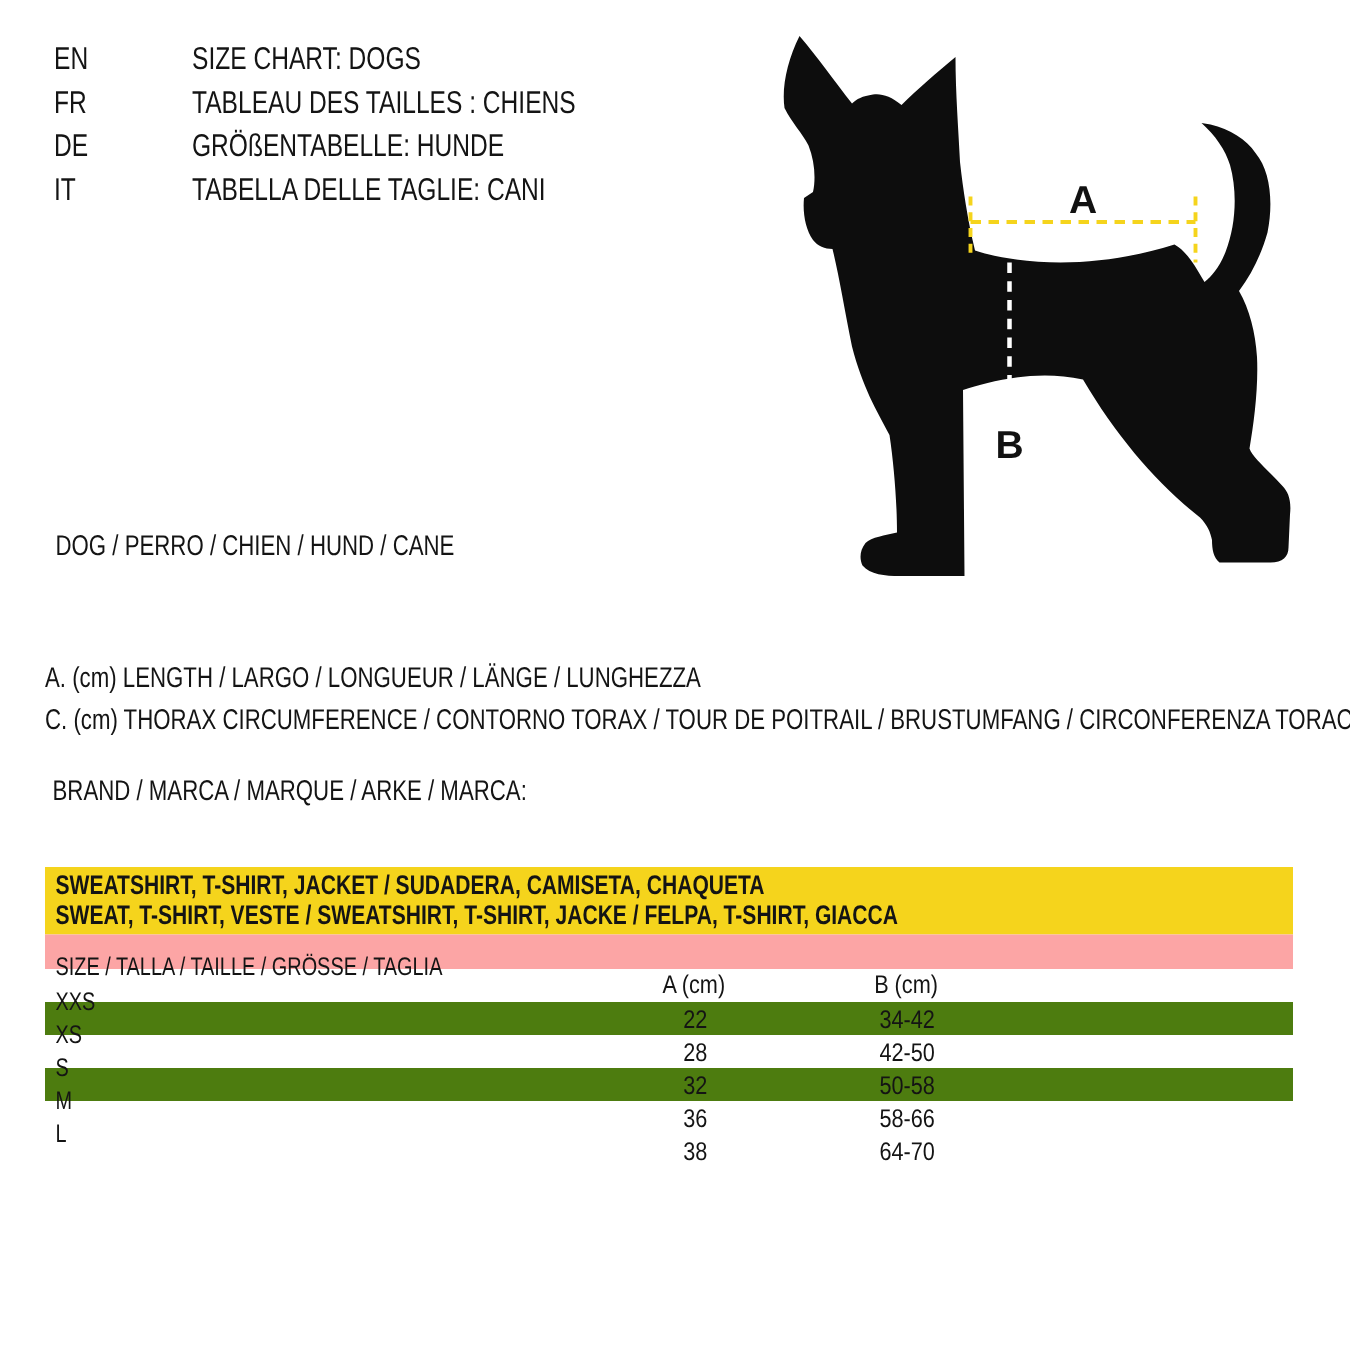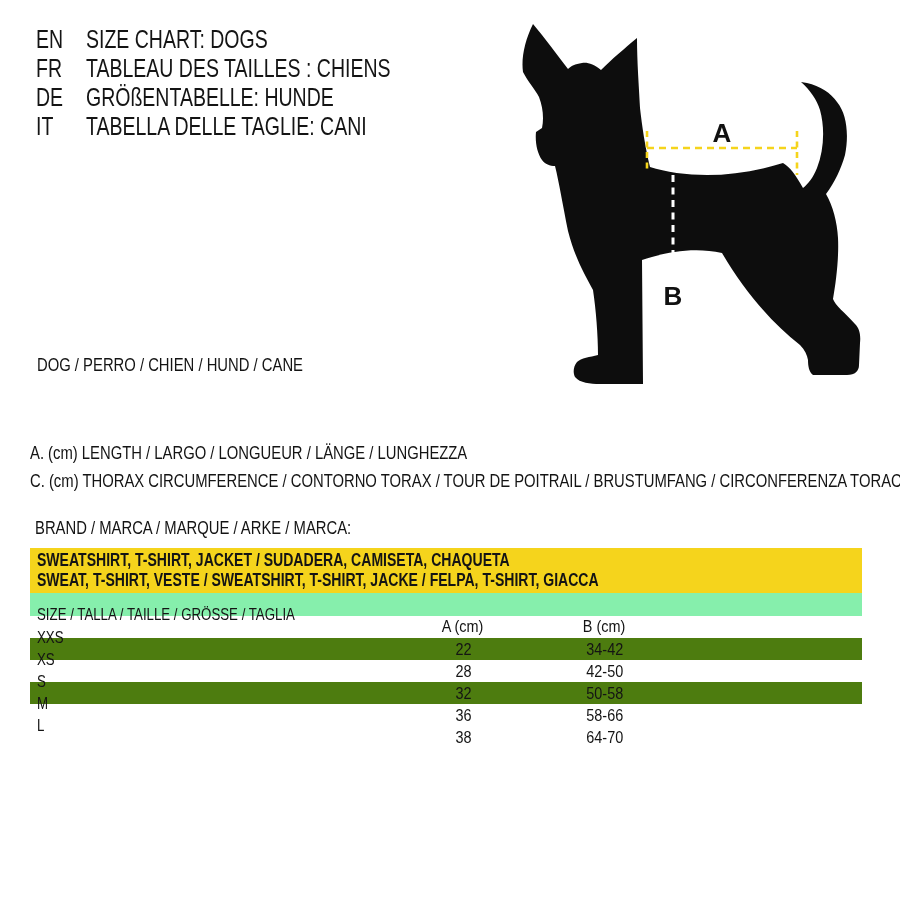--- a/index.html
+++ b/index.html
@@ -10,52 +10,52 @@
     color:#141414;
     position:relative;
     overflow:hidden;
     -webkit-font-smoothing:antialiased;
   }
   .cond{display:inline-block;transform:scaleX(0.78);transform-origin:0 50%;white-space:nowrap;}
   .cond-c{display:inline-block;transform:scaleX(0.85);transform-origin:50% 50%;white-space:nowrap;}
 
   
   .languages{position:absolute;left:36px;top:25px;}
-  .lang-row{display:flex;line-height:29px;font-size:25px;}
+  .lang-row{display:flex;line-height:29px;font-size:21px;gap:42px;}
   .lang-code{width:50px;flex:0 0 50px;}
 
   
   .dog-figure{position:absolute;left:495px;top:10px;width:390px;height:390px;}
 
   
   .animal-label{position:absolute;left:37px;top:354px;font-size:19px;}
 
   
   .measure-legend{position:absolute;left:30px;top:439px;}
   .measure-line{font-size:19px;line-height:28px;}
 
   
   .brand-label{position:absolute;left:35px;top:517px;font-size:19px;text-align:right;}
 
   
-  .size-table{position:absolute;left:30px;top:548px;width:832px;font-size:17px;}
+  .size-table{position:absolute;left:30px;top:578px;width:832px;font-size:17px;}
   .table-header-yellow{
     background:#F5D41C;
     padding:2px 0 3px 7px;
     font-weight:bold;
     line-height:20px;
   }
   .table-header-yellow div{font-size:18px;}
   .grid-row{
     display:grid;
     grid-template-columns:358px 150px 133px 1fr;
     align-items:center;
     height:22px;
   }
-  .table-columns{background:#86efac;height:23px;}
+  .table-columns{background:#fca5a5;height:23px;}
   .col-size{padding-left:7px;text-align:left;}
   .col-a,.col-b{text-align:center;margin-top:24px;}
   .row-alt{background:#4d7c0f;}
 </style>
 </head>
 <body>
 
 <div class="languages">
   <div class="lang-row">
     <span class="lang-code cond">EN</span>

